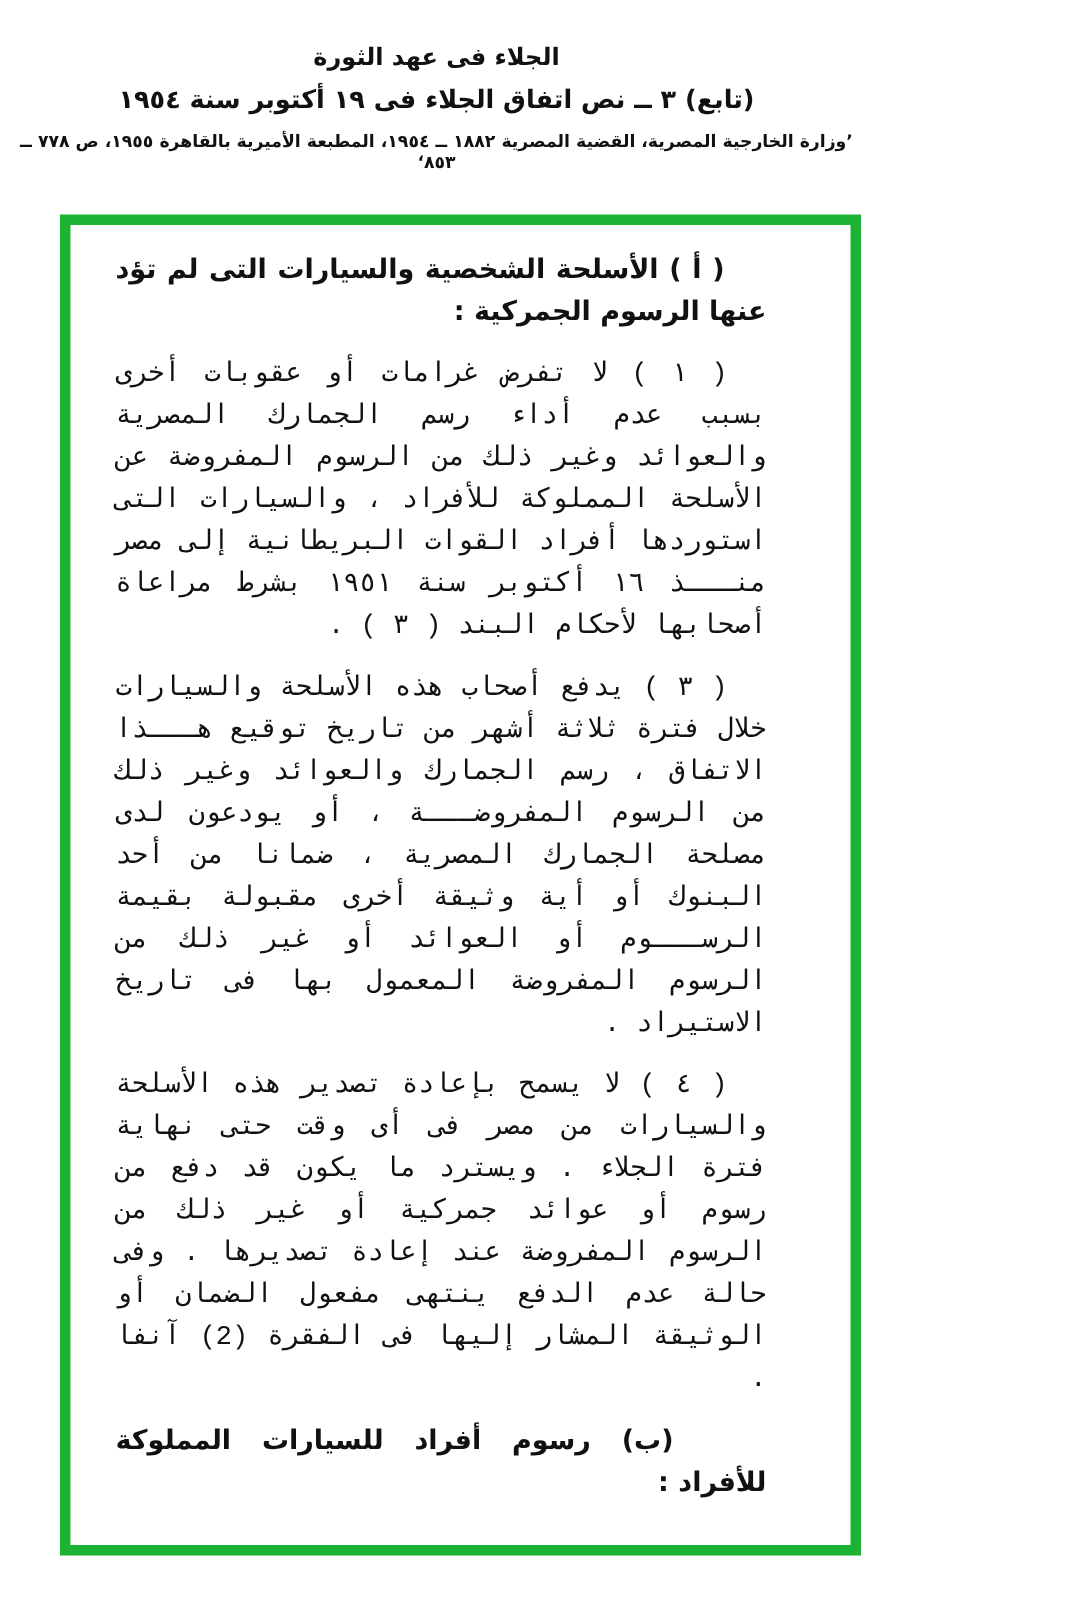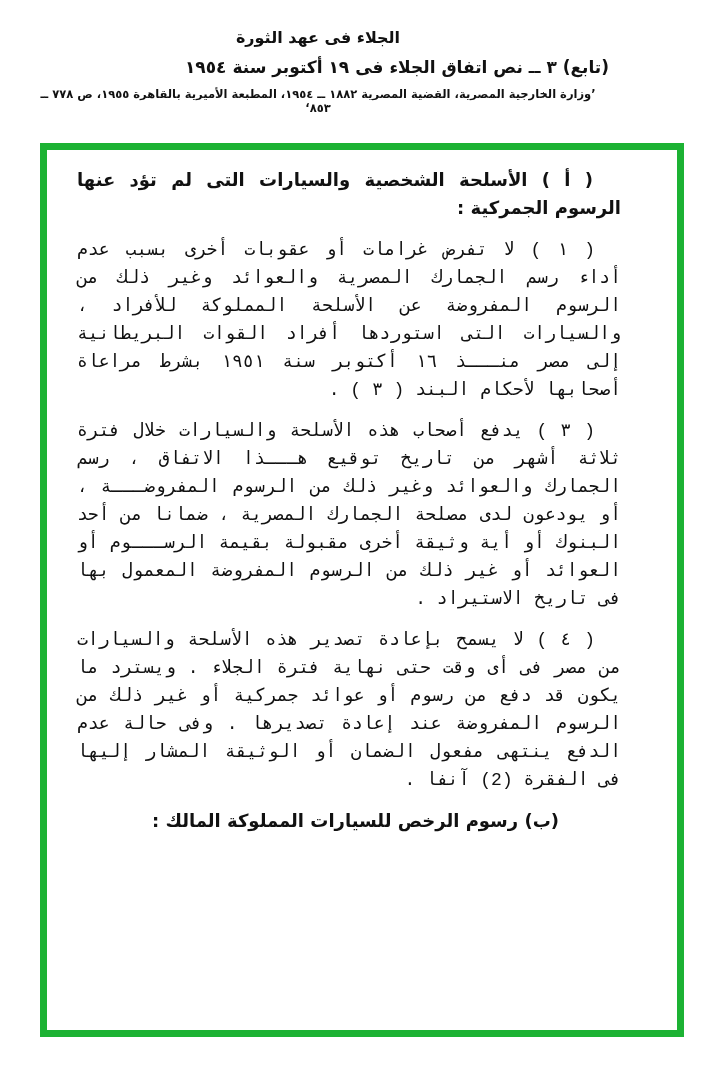--- a/index.html
+++ b/index.html
@@ -5,29 +5,29 @@
   html,body{margin:0;padding:0;}
   body{
     width:722px;height:1077px;
     background:#ffffff;
     position:relative;
     font-family:"DejaVu Sans", sans-serif;
     color:#111;
     overflow:hidden;
   }
   .header{
-    position:absolute;top:28px;left:12px;width:582px;
-    text-align:center;direction:rtl;padding-left:15px;
+    position:absolute;top:28px;left:0;width:582px;
+    text-align:center;direction:rtl;
   }
   .doc-title{font-size:16px;font-weight:bold;margin:0 0 10px;}
-  .doc-subtitle{font-size:17px;font-weight:bold;margin:0 0 10px;text-align:right;}
+  .doc-subtitle{font-size:17px;font-weight:bold;margin:0 0 10px;}
   .doc-citation{font-size:11.5px;font-weight:bold;margin:2px;}
   .frame{
     position:absolute;left:40px;top:143px;
-    width:644px;height:894px;
+    width:534px;height:894px;
     border:7px solid #1cb233;
     box-sizing:border-box;
     background:#fff;
   }
   .content{
     direction:rtl;
     text-align:justify;
     padding:14px 56px 0 30px;
     font-size:18px;
     line-height:28px;
@@ -48,20 +48,20 @@
   <div class="doc-subtitle">(تابع) ٣ ــ نص اتفاق الجلاء فى ١٩ أكتوبر سنة ١٩٥٤</div>
   <div class="doc-citation">’وزارة الخارجية المصرية، القضية المصرية ١٨٨٢ ــ ١٩٥٤، المطبعة الأميرية بالقاهرة ١٩٥٥، ص ٧٧٨ ــ ٨٥٣‘</div>
 </div>
 
 <div class="frame" style="border-color: rgb(28, 178, 51);">
   <div class="content">
     <div class="heading-a">( أ ) الأسلحة الشخصية والسيارات التى لم تؤد عنها الرسوم الجمركية :</div>
     <div class="para">( ١ ) لا تفرض غرامات أو عقوبات أخرى بسبب عدم أداء رسم الجمارك المصرية والعوائد وغير ذلك من الرسوم المفروضة عن الأسلحة المملوكة للأفراد ، والسيارات التى استوردها أفراد القوات البريطانية إلى مصر منـــذ ١٦ أكتوبر سنة ١٩٥١ بشرط مراعاة أصحابها لأحكام البند ( ٣ ) .</div>
     <div class="para">( ٣ ) يدفع أصحاب هذه الأسلحة والسيارات خلال فترة ثلاثة أشهر من تاريخ توقيع هـــذا الاتفاق ، رسم الجمارك والعوائد وغير ذلك من الرسوم المفروضـــة ، أو يودعون لدى مصلحة الجمارك المصرية ، ضمانا من أحد البنوك أو أية وثيقة أخرى مقبولة بقيمة الرســـوم أو العوائد أو غير ذلك من الرسوم المفروضة المعمول بها فى تاريخ الاستيراد .</div>
     <div class="para">( ٤ ) لا يسمح بإعادة تصدير هذه الأسلحة والسيارات من مصر فى أى وقت حتى نهاية فترة الجلاء . ويسترد ما يكون قد دفع من رسوم أو عوائد جمركية أو غير ذلك من الرسوم المفروضة عند إعادة تصديرها . وفى حالة عدم الدفع ينتهى مفعول الضمان أو الوثيقة المشار إليها فى الفقرة (2) آنفا .</div>
-    <div class="heading-b">(ب) رسوم الرخص للسيارات المملوكة المالك :</div>
+    <div class="heading-b">(ب) رسوم أفراد للسيارات المملوكة للأفراد :</div>
 
   </div>
 </div>
 
 <div class="footer">
   <span>٤٥</span>
 </div>
 
 </body></html>

